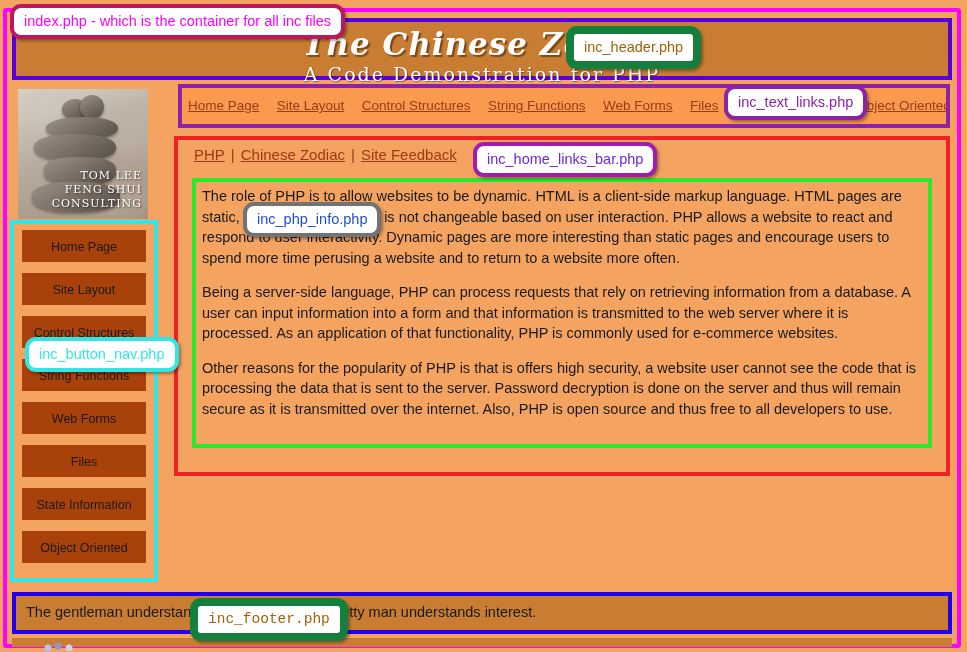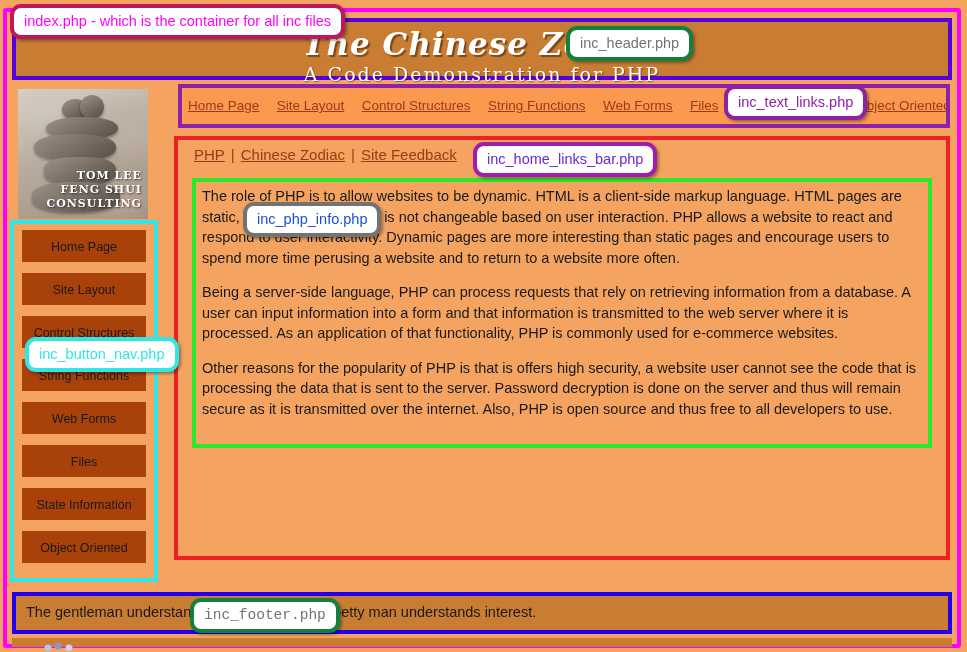--- a/index.html
+++ b/index.html
@@ -72,21 +72,20 @@
 
   
   .side-photo {
     position: absolute;
     left: 18px;
     top: 89px;
     width: 130px;
     height: 130px;
     overflow: hidden;
     background: #a16207;
-    font-weight: bold;
   }
   .side-photo .blur-bg {
     position: absolute;
     inset: 0;
     background:
       radial-gradient(ellipse 60px 40px at 20% 12%, #cfc6bc 0%, rgba(207,198,188,0) 70%),
       radial-gradient(ellipse 70px 50px at 85% 30%, #bdb2a6 0%, rgba(189,178,166,0) 70%),
       radial-gradient(ellipse 80px 45px at 70% 85%, #b9a695 0%, rgba(185,166,149,0) 70%),
       linear-gradient(160deg, #d8d2c9 0%, #b9ada0 45%, #a1907f 100%);
   }
@@ -165,21 +164,21 @@
     margin-right: 13px;
     font-family: "Liberation Sans", sans-serif;
   }
 
   
   .main-panel {
     position: absolute;
     left: 174px;
     top: 136px;
     width: 776px;
-    height: 424px;
+    height: 340px;
     background: #f4a460;
     border: 4px solid #ee2222;
     box-sizing: border-box;
   }
   .home-links {
     position: absolute;
     left: 14px;
     top: 6px;
     font-size: 15px;
     color: #9c3a18;
@@ -254,21 +253,21 @@
     background: #ffffff;
     border-radius: 11px;
     font-size: 14.5px;
     line-height: 1;
     padding: 6px 10px;
     white-space: nowrap;
     box-sizing: border-box;
     box-shadow: 2px 2px 3px rgba(0,0,0,0.35);
   }
   .c-magenta { border: 4px solid #be185d; color: #ff00ff; }
-  .c-blue    { border: 4px solid #15803d; color: #737373; }
+  .c-blue    { border: 8px solid #15803d; color: #a16207; }
   .c-purple  { border: 4px solid #8d22a8; color: #8d22a8; }
   .c-red     { border: 4px solid #a21caf; color: #6d28d9; }
   .c-green   { border: 4px solid #737373; color: #1d4ed8; }
   .c-cyan    { border: 4px solid #33e6e6; color: #33e6e6; }
 </style>
 </head>
 <body>
 
 <div id="page">
 

